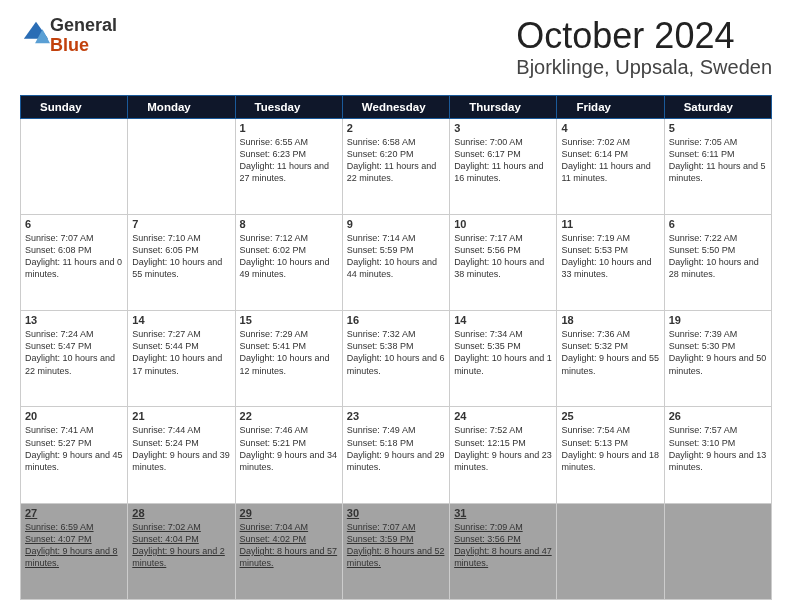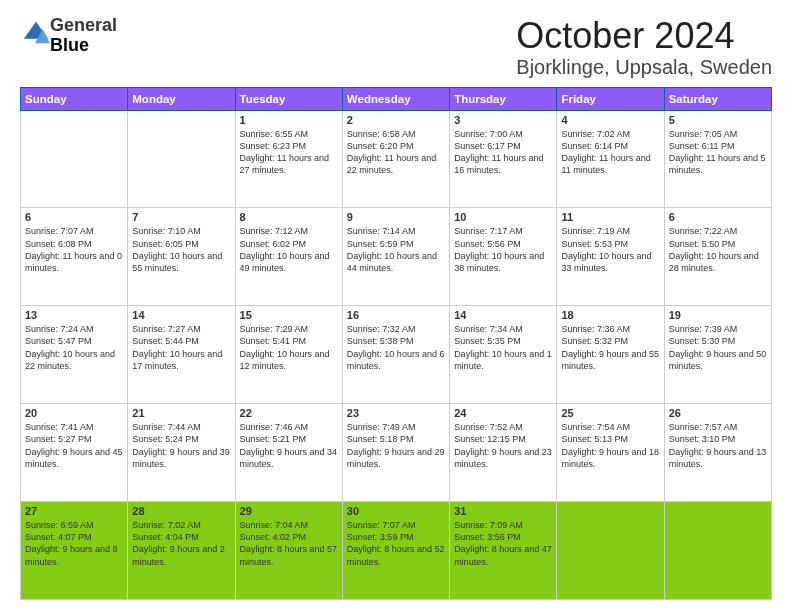--- a/index.html
+++ b/index.html
@@ -14,34 +14,34 @@
       width: 792px;
       height: 612px;
       padding: 16px 20px 12px 20px;
       display: flex;
       flex-direction: column;
     }
     .header {
       display: flex;
       align-items: flex-start;
       justify-content: space-between;
-      margin-bottom: 8px;
+      margin-bottom: 16px;
     }
     .logo {
       display: flex;
       align-items: center;
       gap: 0px;
     }
     .logo-text {
       font-size: 18px;
       font-weight: bold;
       line-height: 1.1;
     }
     .logo-general { color: #333; }
-    .logo-blue { color: #000000; }
+    .logo-blue { color: #c2410c; }
     .logo-icon {
       width: 28px;
       height: 28px;
       margin-left: 2px;
     }
     .title-block {
       text-align: left;
     }
     .month-title {
       font-size: 36px;
@@ -52,39 +52,40 @@
     .location {
       font-size: 20px;
       color: #444;
     }
     table {
       width: 100%;
       border-collapse: collapse;
       flex: 1;
     }
     thead tr th {
-      background-color: #8b5cf6;
+      background-color: #0f172a;
       color: #fff;
       font-size: 11.5px;
       font-weight: bold;
-      padding: 5px 4px;
+      padding: 5px 19px;
       text-align: left;
       border: 1px solid #1a5a9a;
     }
     tbody tr td {
       border: 1px solid #ccc;
       vertical-align: top;
       padding: 3px 4px;
       font-size: 9.5px;
       color: #333;
       width: calc(100% / 7);
       height: 78px;
     }
     tbody tr:last-child td {
-      background-color: #84cc16;
+      background-color: #a3a3a3;
+      text-decoration: underline;
     }
     .day-number {
       font-size: 11px;
       font-weight: bold;
       display: block;
       margin-bottom: 2px;
     }
     .day-info {
       font-size: 9px;
       line-height: 1.35;

